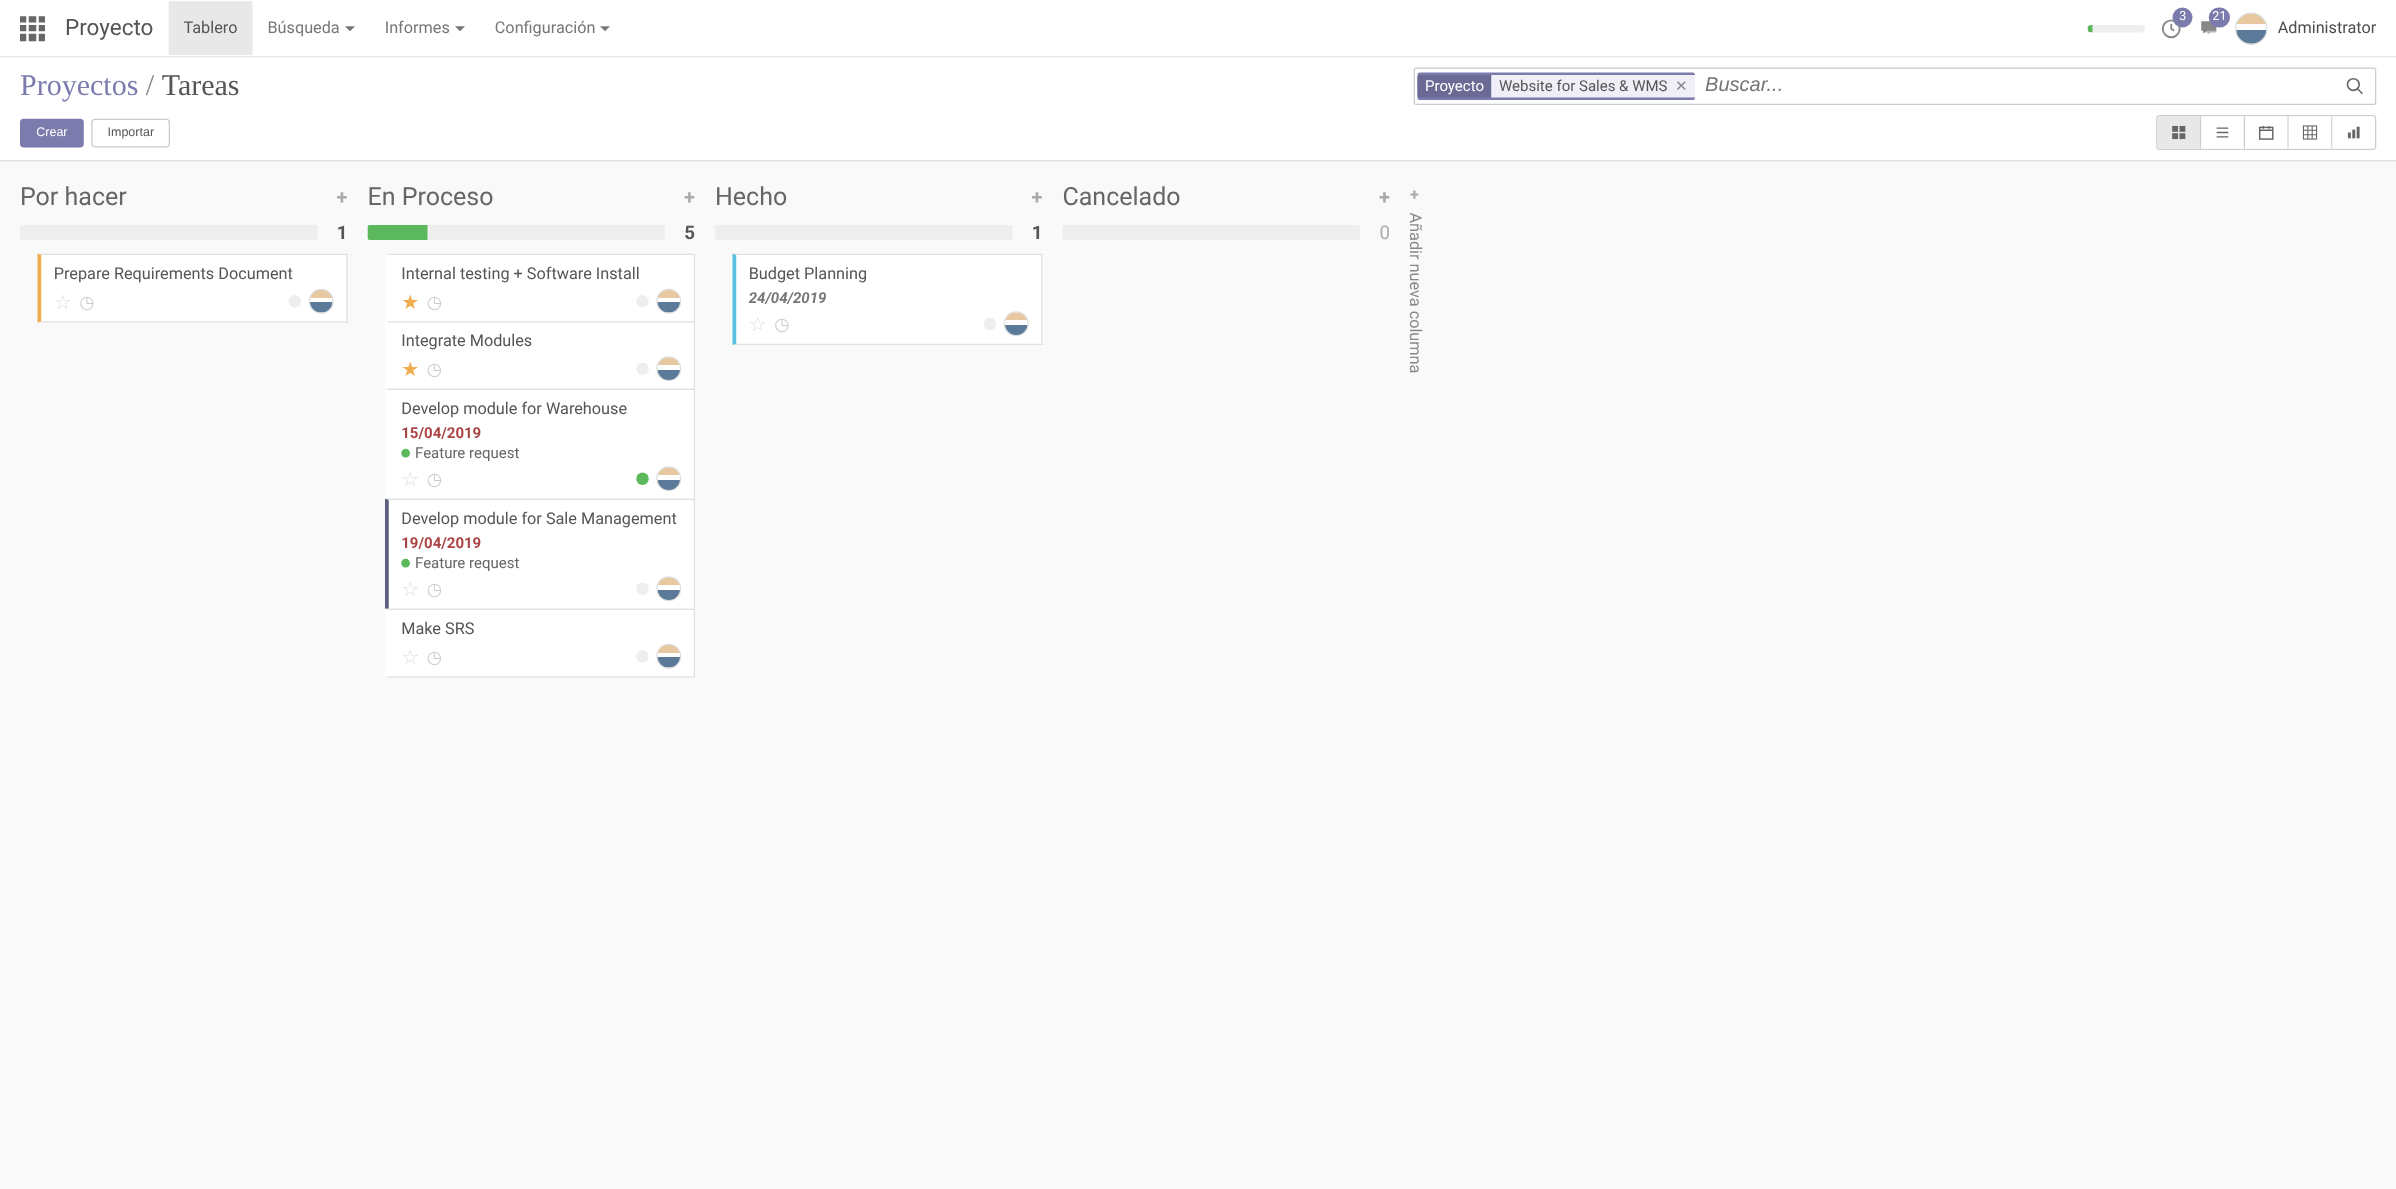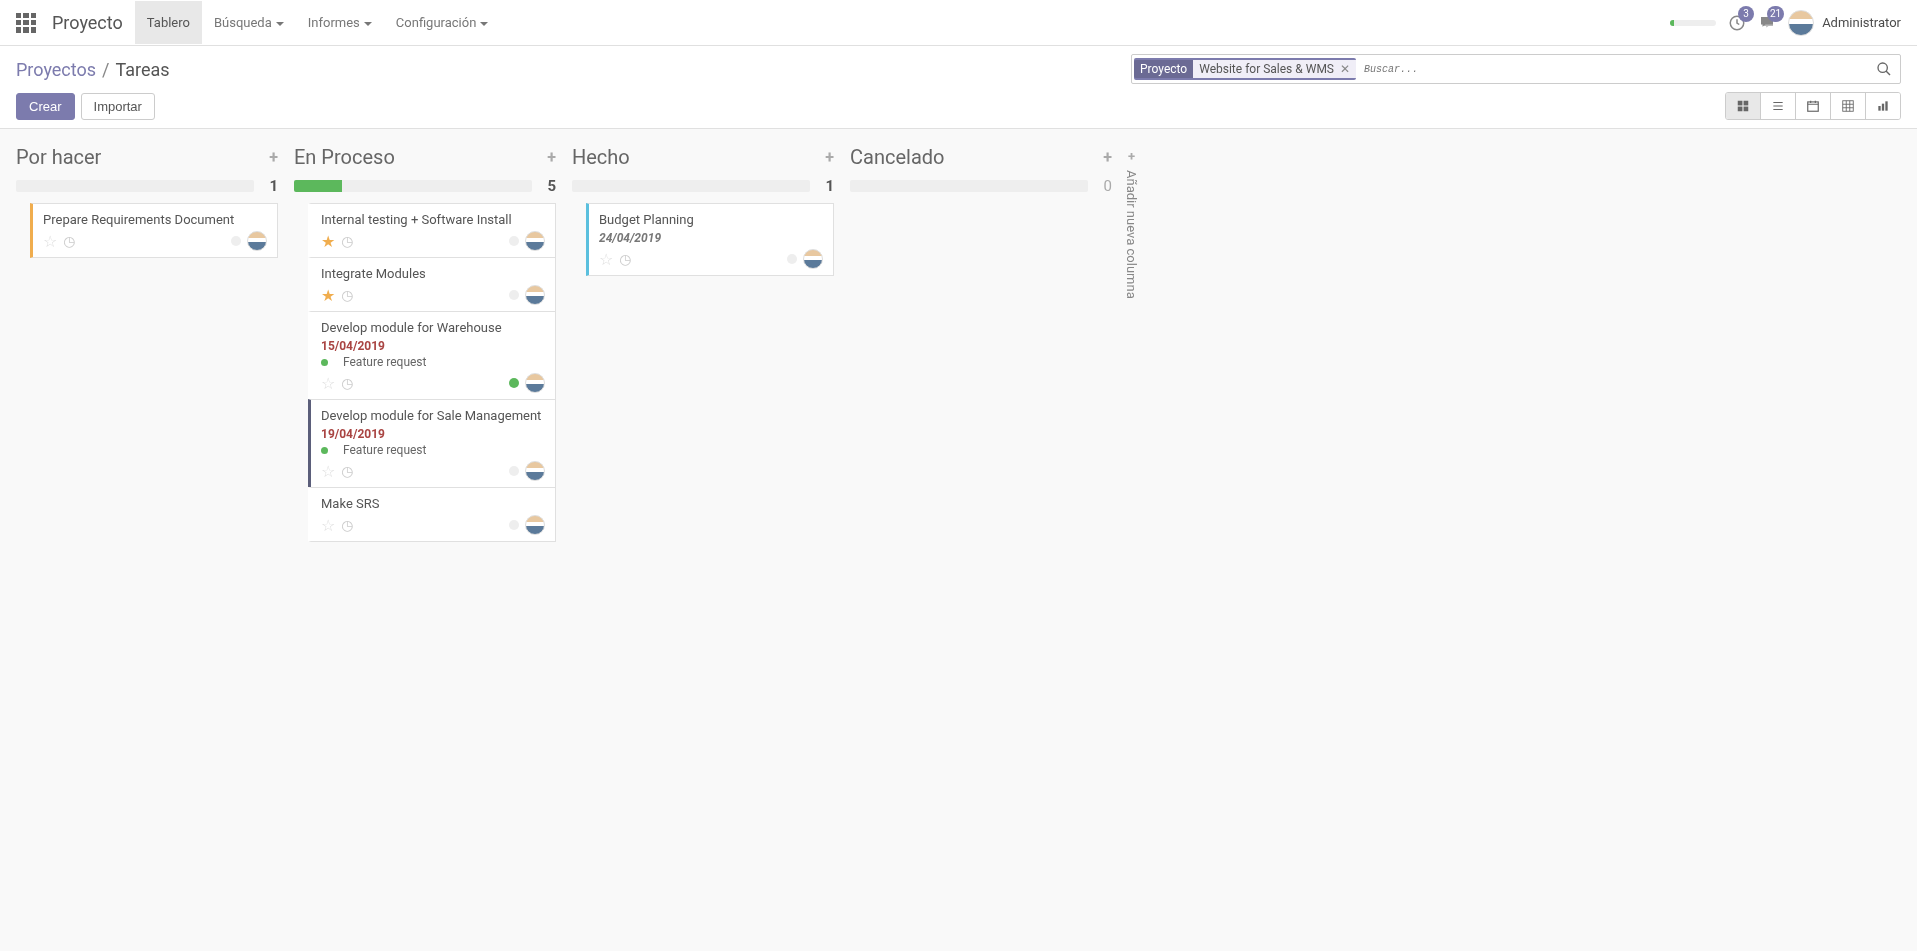--- a/index.html
+++ b/index.html
@@ -16,33 +16,33 @@
 .progress-mini { width: 46px; height: 6px; background: #eee; border-radius: 3px; overflow: hidden; }
 .progress-mini .fill { height: 100%; background: #5cb85c; width: 8%; }
 .notif { position: relative; color: #888; cursor: pointer; }
 .notif svg { width: 18px; height: 18px; }
 .badge { position: absolute; top: -8px; right: -8px; background: #7c7bad; color: #fff; border-radius: 10px; font-size: 10px; min-width: 16px; height: 16px; display: flex; align-items: center; justify-content: center; padding: 0 3px; }
 .user { display: flex; align-items: center; gap: 8px; cursor: pointer; }
 .avatar { width: 26px; height: 26px; border-radius: 50%; background: linear-gradient(#e8c8a0 35%, #fff 35%, #fff 55%, #5b7a9a 55%); border: 1px solid #ddd; }
 .avatar-sm { width: 20px; height: 20px; border-radius: 50%; background: linear-gradient(#e8c8a0 35%, #fff 35%, #fff 55%, #5b7a9a 55%); border: 1px solid #ddd; }
 .control-panel { padding: 8px 16px; border-bottom: 1px solid #e0e0e0; background: #fff; }
 .cp-top { display: flex; align-items: center; margin-bottom: 8px; }
-.breadcrumb { font-size: 18px; color: #555; flex: 1; }
+.breadcrumb { font-size: 24px; color: #555; flex: 1; font-family: Liberation Serif, serif; }
 .breadcrumb a { color: #7c7bad; text-decoration: none; }
 .breadcrumb .sep { margin: 0 6px; color: #888; }
 .searchbox { display: flex; align-items: center; border: 1px solid #ccc; border-radius: 2px; flex: 1; max-width: 770px; height: 30px; }
 .facet { display: flex; align-items: center; background: #7c7bad; color: #fff; margin: 2px; border-radius: 2px; height: 22px; }
 .facet-cat { background: #6b6a94; padding: 2px 6px; font-size: 12px; border-radius: 2px 0 0 2px; }
 .facet-val { background: #f0eef7; color: #555; padding: 2px 6px; font-size: 12px; display: flex; align-items: center; }
 .facet-x { margin-left: 6px; cursor: pointer; color: #888; }
-.search-input { border: none; outline: none; flex: 1; padding: 4px 6px; font-size: 10px; font-style: italic; color: #ef4444; font-family: Liberation Mono, monospace; }
+.search-input { border: none; outline: none; flex: 1; padding: 4px 6px; font-size: 16px; font-style: italic; color: #ef4444; }
 .search-ico { padding: 0 8px; color: #666; cursor: pointer; }
 .cp-bottom { display: flex; align-items: center; }
 .cp-buttons { flex: 1; display: flex; gap: 6px; }
-.btn { padding: 5px 12px; border: 1px solid #ccc; background: #fff; border-radius: 3px; cursor: pointer; font-size: 13px; color: #555; }
+.btn { padding: 5px 12px; border: 1px solid #ccc; background: #fff; border-radius: 3px; cursor: pointer; font-size: 10px; color: #555; }
 .btn-primary { background: #7c7bad; color: #fff; border-color: #7c7bad; }
 .cp-filters { display: flex; gap: 6px; margin-right: 320px; }
 .views { display: flex; border: 1px solid #ccc; border-radius: 3px; overflow: hidden; }
 .view-btn { padding: 6px 10px; border-right: 1px solid #ccc; cursor: pointer; color: #666; background: #fff; display: flex; align-items: center; }
 .view-btn:last-child { border-right: none; }
 .view-btn.active { background: #e8e8e8; }
 .kanban { display: flex; padding: 12px 8px; gap: 0; align-items: flex-start; }
 .column { width: 278px; margin-right: 0; flex-shrink: 0; }
 .col-header { display: flex; align-items: center; padding: 4px 8px 8px 8px; }
 .col-title { font-size: 20px; color: #666; flex: 1; }
@@ -52,21 +52,21 @@
 .col-bar .seg-green { background: #5cb85c; }
 .col-count { font-weight: bold; color: #555; font-size: 15px; min-width: 14px; text-align: right; }
 .card { background: #fff; border: 1px solid #e0e0e0; border-left: 3px solid transparent; margin: 0 8px -1px 22px; padding: 8px 10px 6px 10px; cursor: pointer; }
 .card.yellow { border-left-color: #f0ad4e; }
 .card.purple { border-left-color: #5b5e7a; }
 .card.blue { border-left-color: #5bc0de; }
 .card-title { font-size: 13px; color: #555; margin-bottom: 4px; }
 .card-date { font-weight: bold; font-size: 12px; margin-bottom: 2px; }
 .card-date.red { color: #a94442; }
 .card-date.gray { color: #777; font-style: italic; }
-.card-tag { display: flex; align-items: center; gap: 15px; font-size: 12px; color: #666; margin-bottom: 2px; }
+.card-tag { display: flex; align-items: center; gap: 4px; font-size: 12px; color: #666; margin-bottom: 2px; }
 .tag-dot { width: 7px; height: 7px; border-radius: 50%; }
 .card-footer { display: flex; align-items: center; margin-top: 4px; gap: 6px; }
 .star { color: #ddd; cursor: pointer; font-size: 16px; }
 .star.active { color: #f0ad4e; }
 .clock { color: #ccc; font-size: 14px; }
 .spacer { flex: 1; }
 .dot { width: 10px; height: 10px; border-radius: 50%; background: #eee; }
 .dot.green { background: #5cb85c; }
 .add-col { writing-mode: vertical-rl; color: #888; padding: 8px 4px; cursor: pointer; display: flex; align-items: center; gap: 6px; }
 .add-col-plus { writing-mode: horizontal-tb; color: #aaa; font-weight: bold; }

